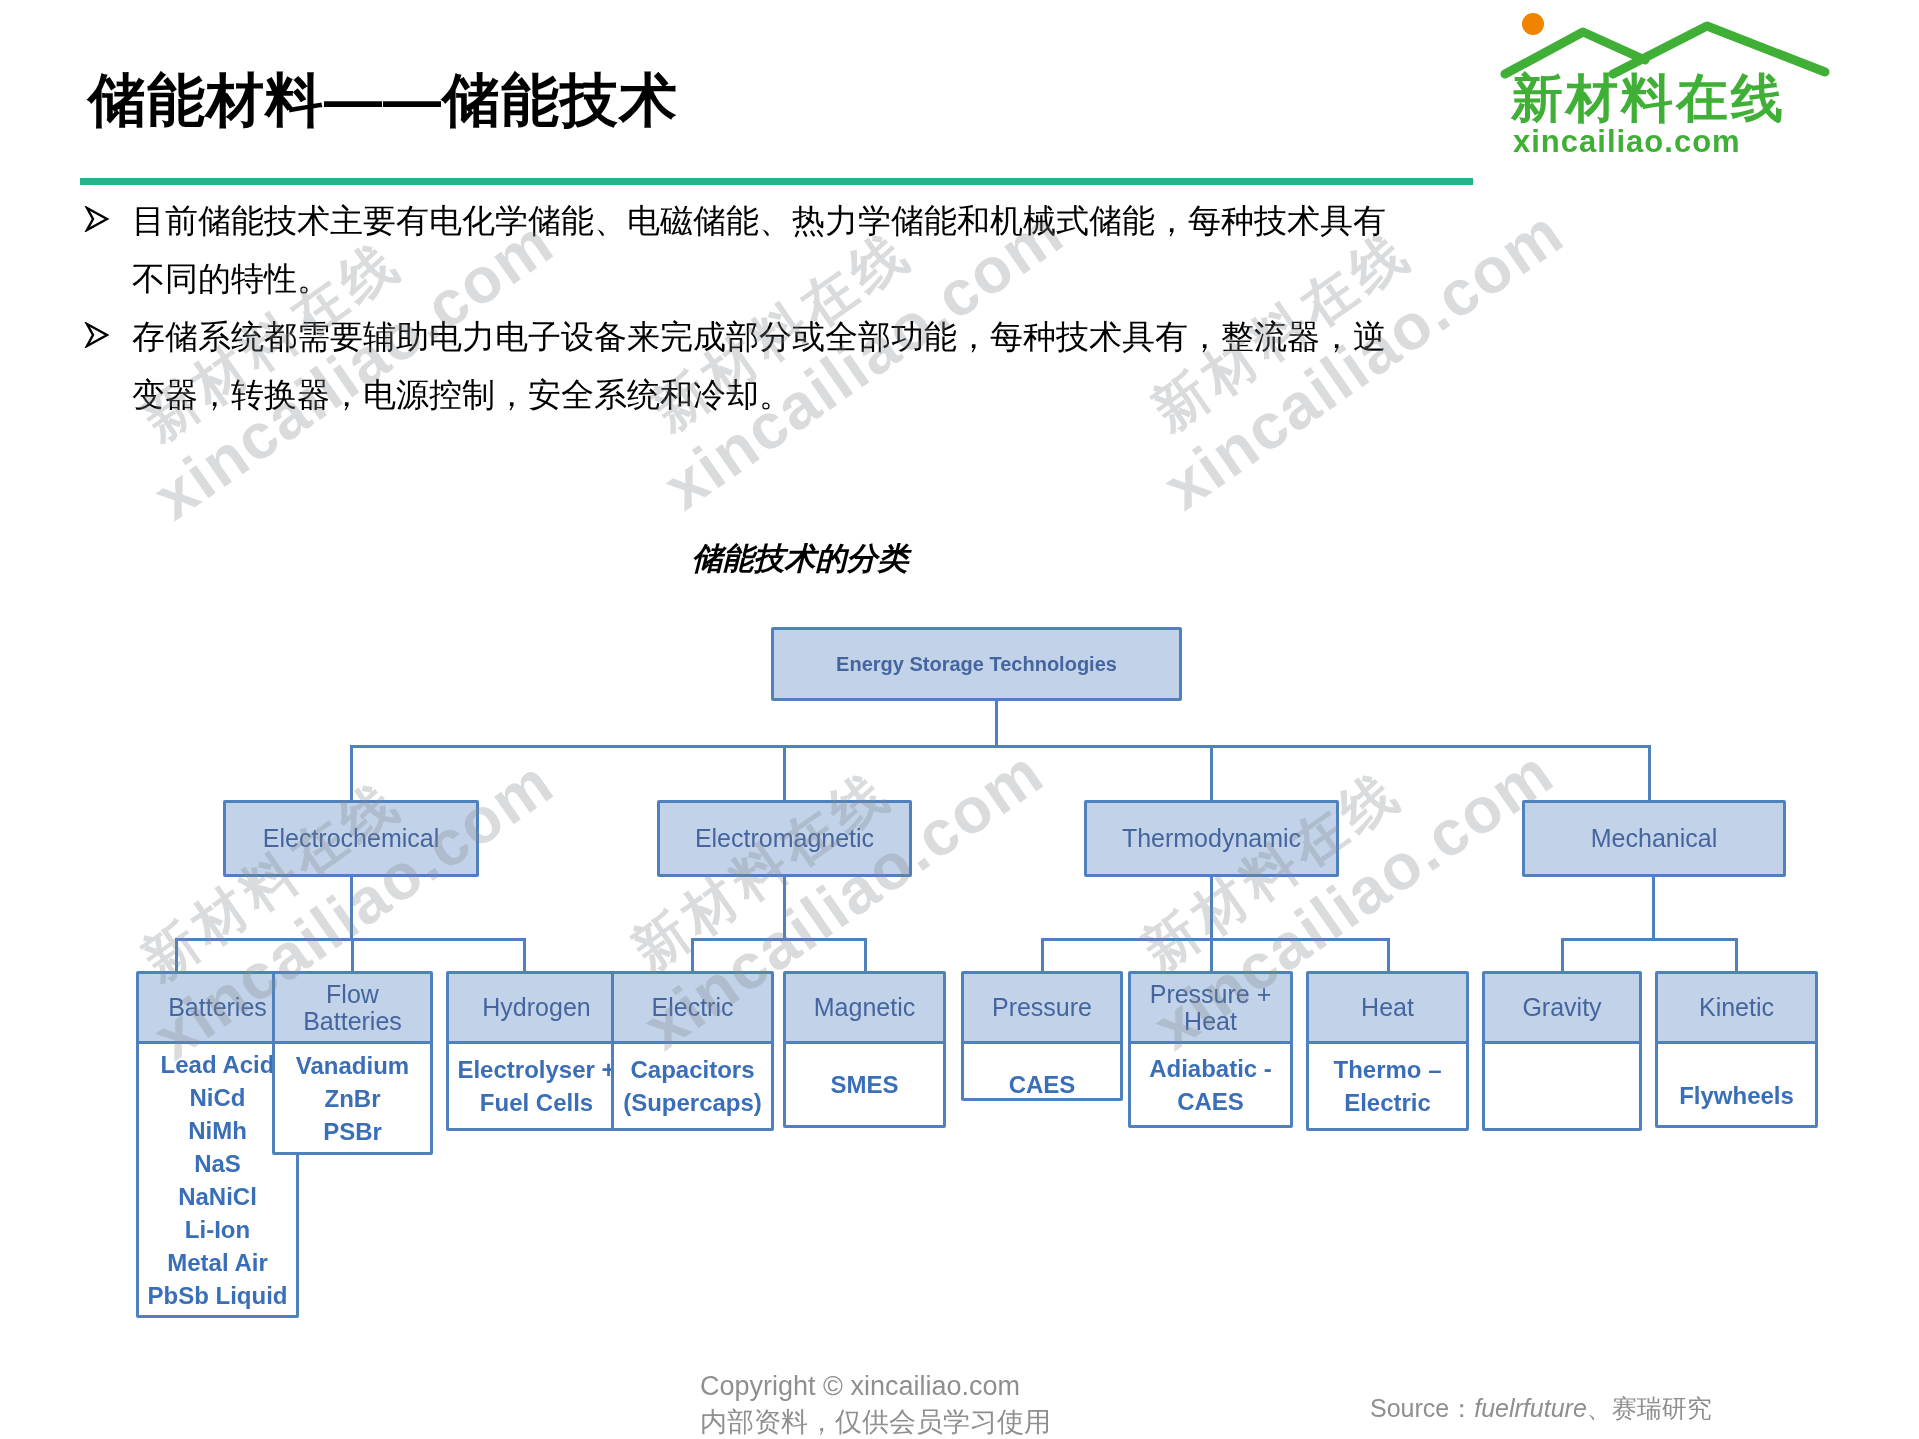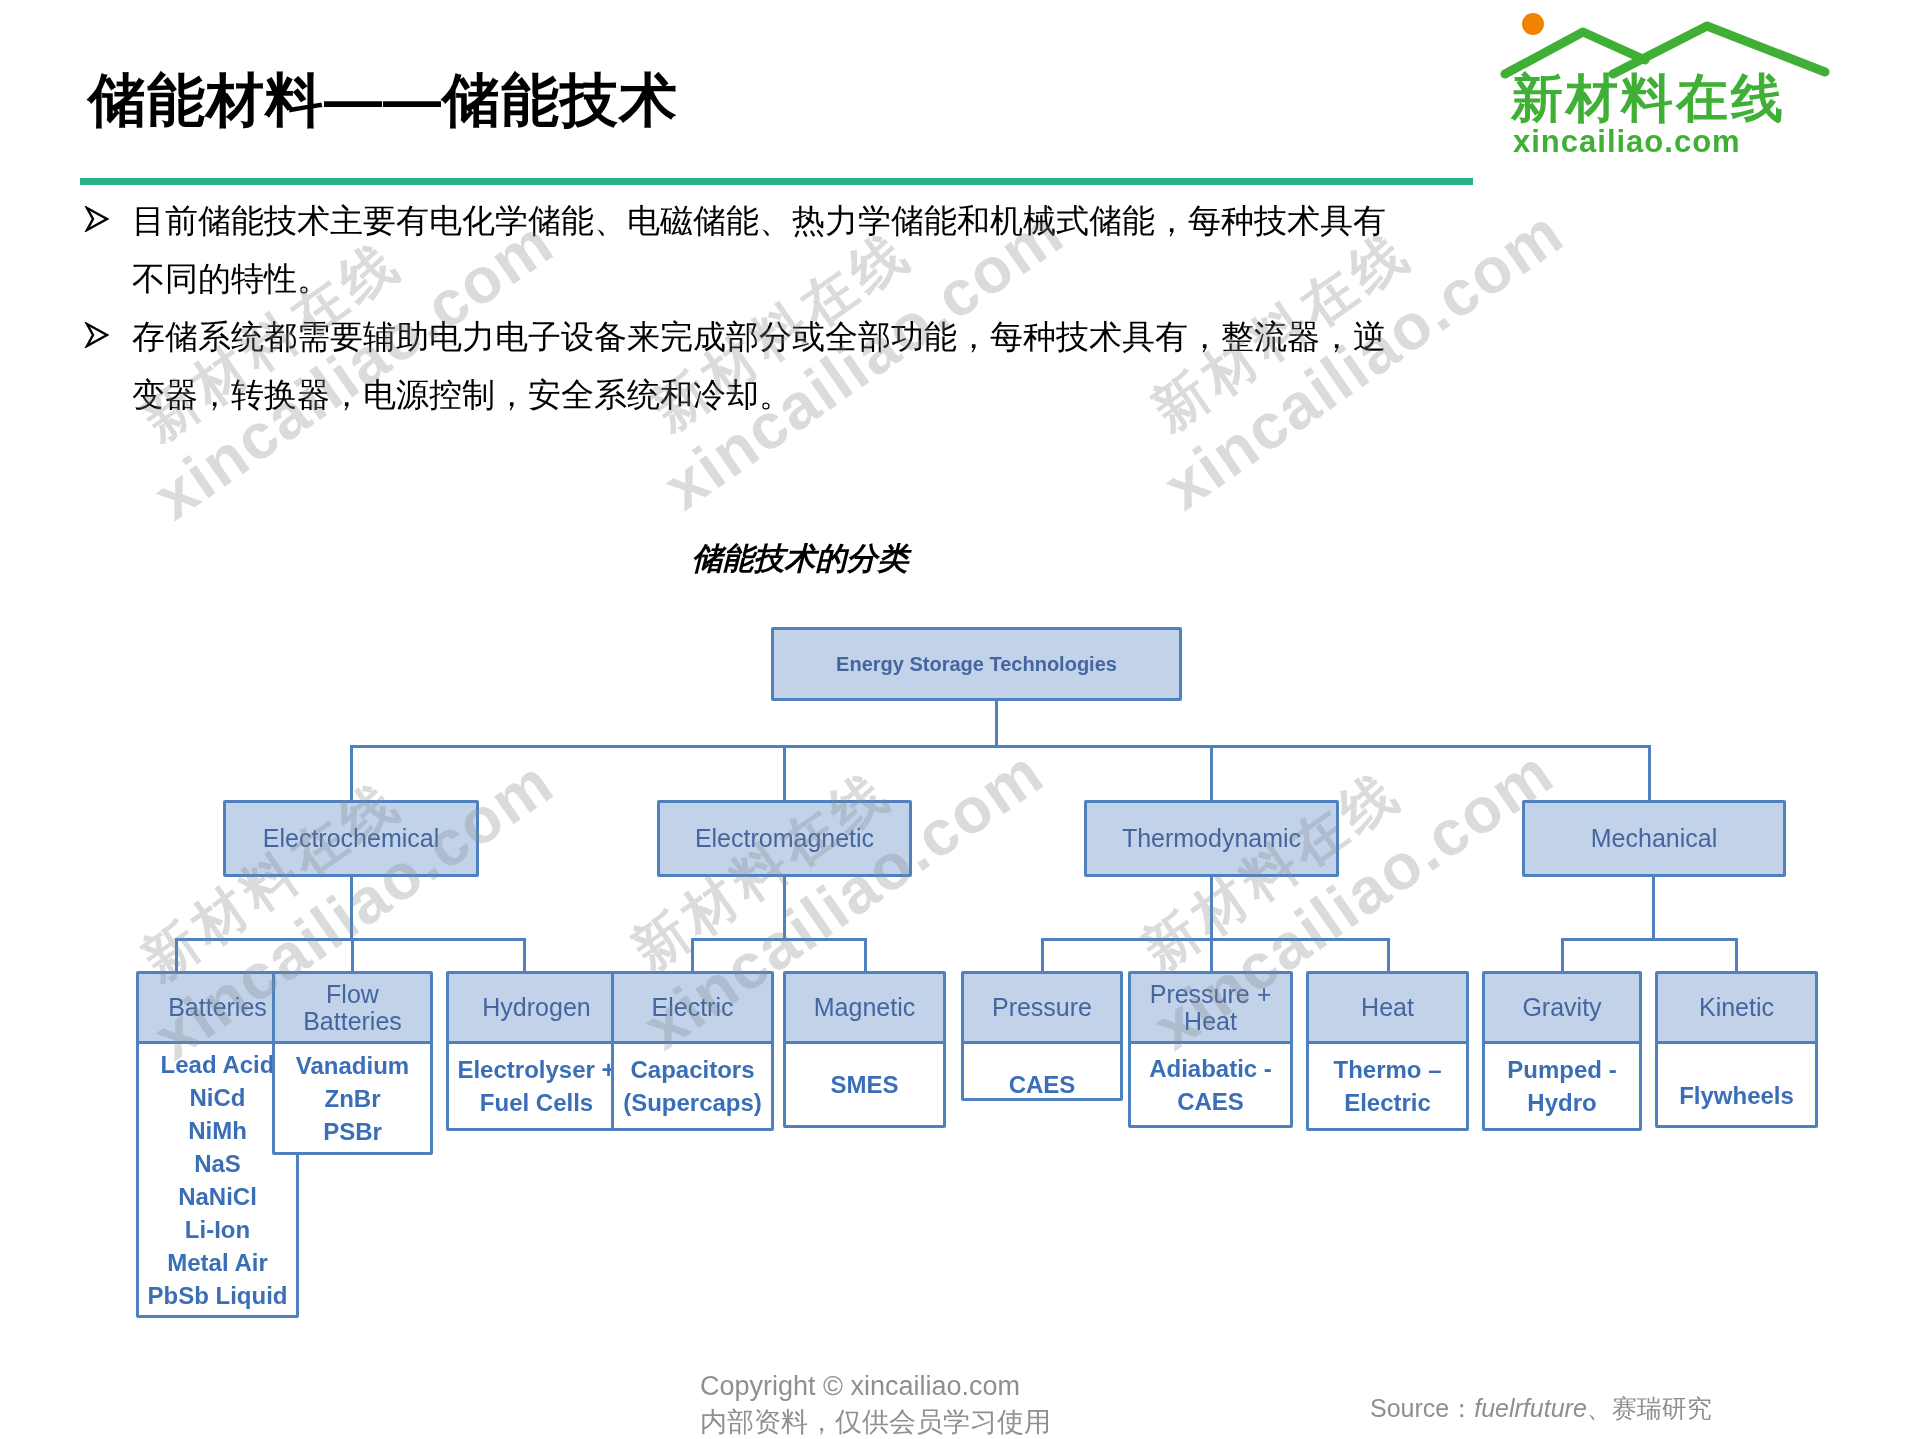--- a/index.html
+++ b/index.html
@@ -219,23 +219,20 @@
 
   <div class="leaf" style="left:1306px; width:163px; height:160px;">
     <div class="leaf-header">Heat</div>
     <div class="leaf-list" style="height:84px;">
       <div class="leaf-item">Thermo – Electric</div>
     </div>
   </div>
 
   <div class="leaf" style="left:1482px; width:160px; height:160px;">
     <div class="leaf-header">Gravity</div>
-    <div class="leaf-list" style="height:84px;">
-      <div class="leaf-item">Pumped - Hydro</div>
-    </div>
   </div>
 
   <div class="leaf" style="left:1655px; width:163px; height:157px;">
     <div class="leaf-header">Kinetic</div>
     <div class="leaf-list" style="height:103px;">
       <div class="leaf-item">Flywheels</div>
     </div>
   </div>
 
   <div class="footer-copy">

